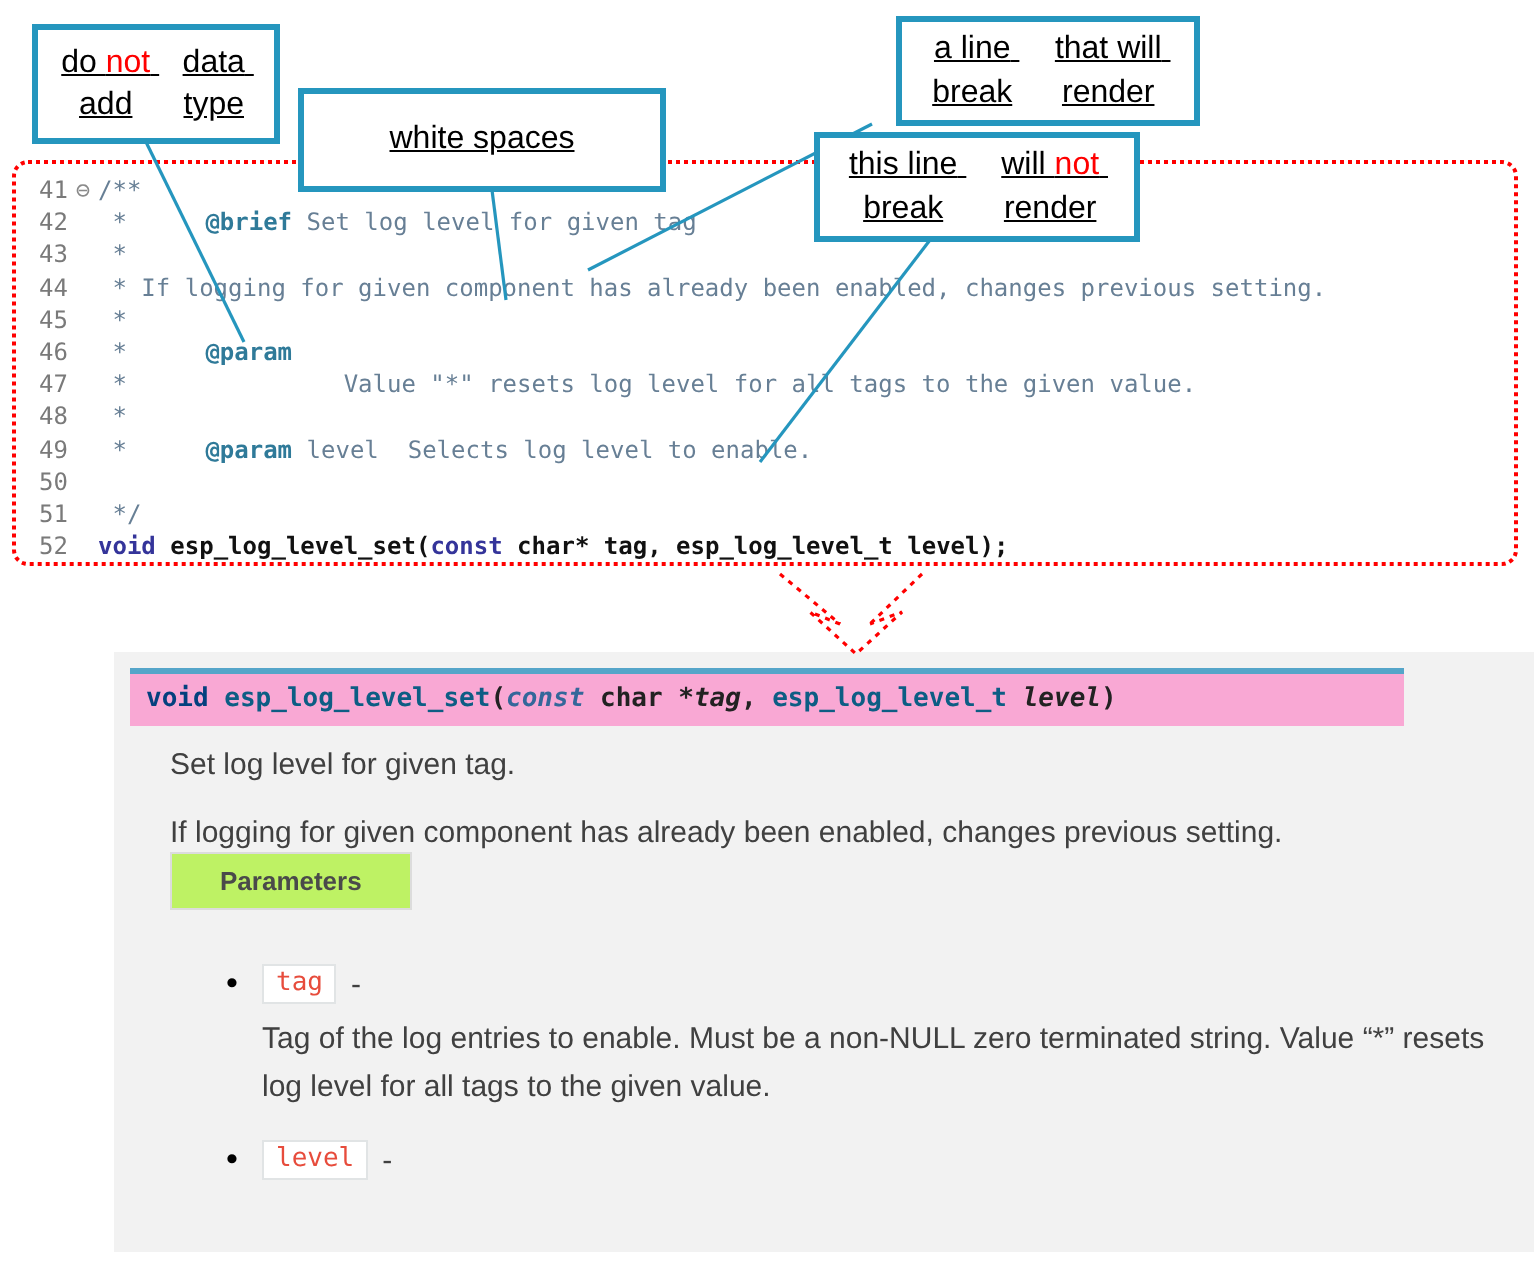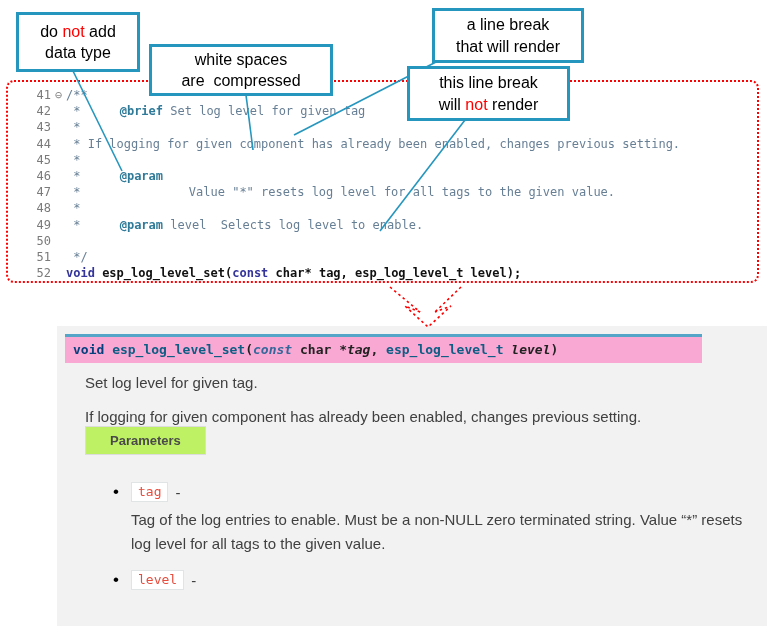--- a/index.html
+++ b/index.html
@@ -6,35 +6,35 @@
   html,body { width:767px; height:637px; }
   body {
     position:relative; background:#ffffff; overflow:hidden;
     font-family:"Liberation Sans", sans-serif;
   }
 
   
   .callout {
     position:absolute; z-index:3; background:#ffffff;
     border:3px solid #2596be; color:#000;
-    display:flex; flex-direction:column; align-items:center; justify-content:center;
-    text-align:center; font-size:16px; line-height:1.32; padding:3px 5px;
+    display:flex; flex-direction:row; align-items:center; justify-content:center;
+    text-align:center; font-size:16px; line-height:1.32; padding:3px 5px;text-decoration:underline;
   }
   .callout .line { white-space:pre-wrap; }
   .callout .red { color:#ff0000; }
 
   
   #code-box {
     position:absolute; left:6px; top:80px; width:753px; height:203px;
     border:2px dotted #ff0000; border-radius:8px;
     padding:5px 0 0 6px; z-index:1; background:transparent;
   }
   .code-line {
     display:flex; white-space:pre;
-    font-family:"DejaVu Sans Mono", monospace; font-size:12px; line-height:16.2px;margin-left:17px;
+    font-family:"DejaVu Sans Mono", monospace; font-size:12px; line-height:16.2px;
   }
   .code-line .num  { width:20px; text-align:right; color:#7a7a7a; flex:none; }
   .code-line .fold { width:15px; text-align:center; color:#8a8a8a; flex:none; }
   .c-cmt    { color:#677f95; }
   .c-doctag { color:#2f7a99; font-weight:bold;padding-left:32px; }
   .c-kw     { color:#34349a; font-weight:bold; }
   .c-fn     { color:#111111; font-weight:bold; }
   .c-plain  { color:#111111; }
   .code-line.bold .c-plain { font-weight:bold; }
 
@@ -84,23 +84,22 @@
 </style>
 </head>
 <body>
 
 <div class="callout" style="left:16px; top:12px; width:124px; height:60px">
     <div class="line"><span>do </span><span class="red">not</span><span> add</span></div>
     <div class="line"><span>data type</span></div>
   </div>
 <div class="callout" style="left:149px; top:44px; width:184px; height:52px">
     <div class="line"><span>white spaces</span></div>
-    <div class="line"><span>are  compressed</span></div>
   </div>
-<div class="callout" style="left:432px; top:8px; width:152px; height:55px">
+<div class="callout" style="left:448px; top:8px; width:152px; height:55px">
     <div class="line"><span>a line break</span></div>
     <div class="line"><span>that will render</span></div>
   </div>
 <div class="callout" style="left:407px; top:66px; width:163px; height:55px">
     <div class="line"><span>this line break</span></div>
     <div class="line"><span>will </span><span class="red">not</span><span> render</span></div>
   </div>
 
 <div id="code-box">
   <div id="code-lines">

